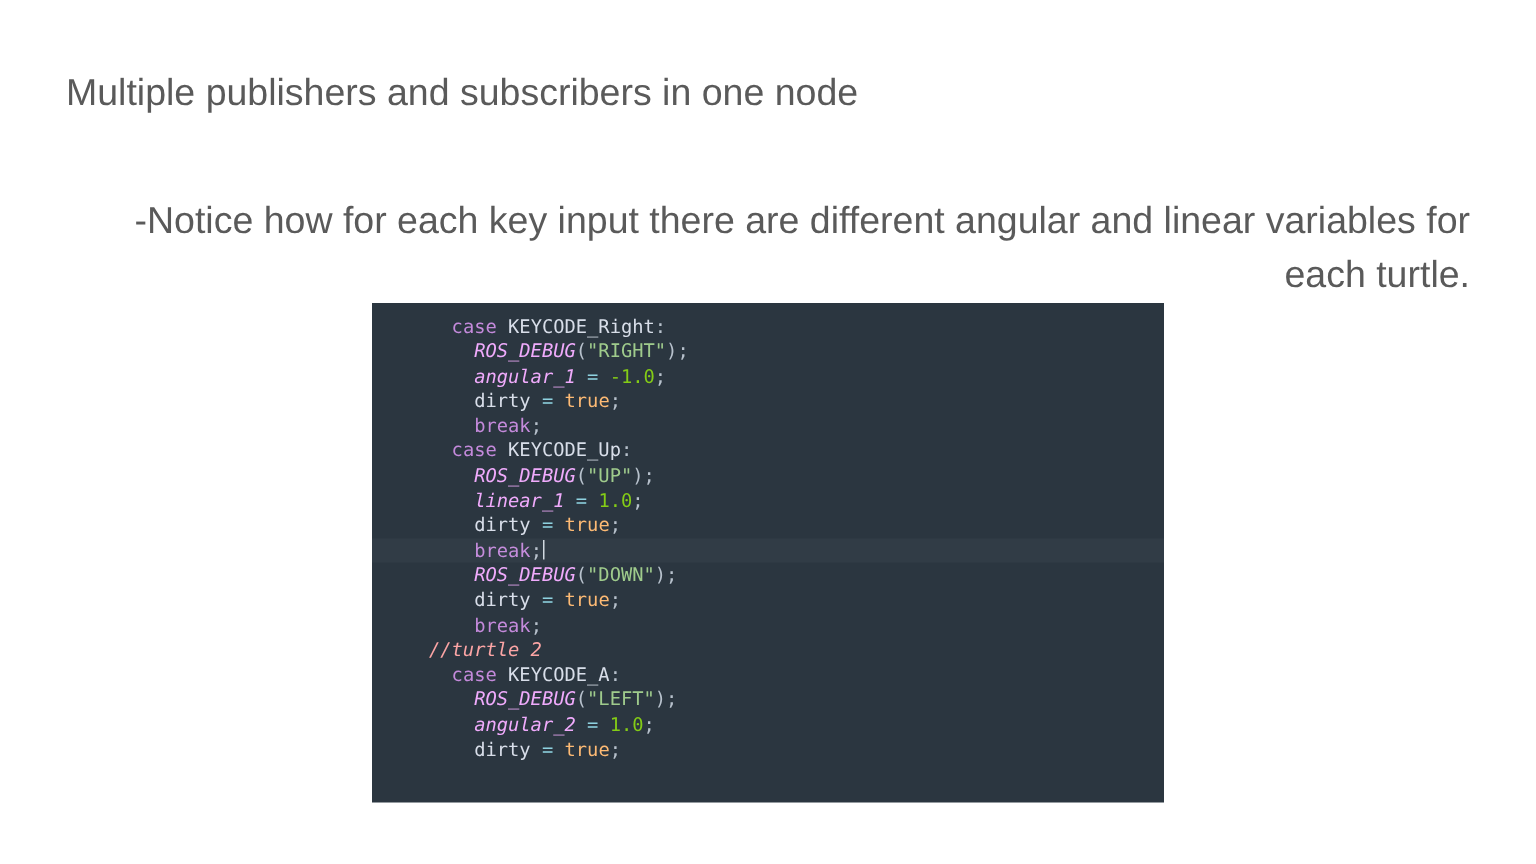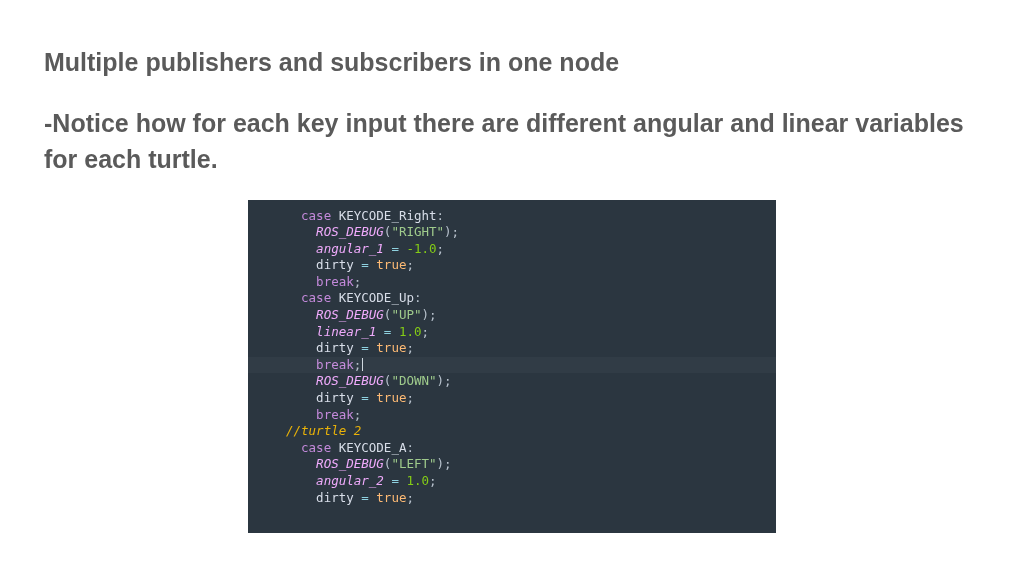--- a/index.html
+++ b/index.html
@@ -11,29 +11,29 @@
     font-family: Arial, Helvetica, sans-serif;
     overflow: hidden;
   }
   .slide {
     padding: 48px 44px 0 44px;
     box-sizing: border-box;
   }
   .title {
     color: #5a5a5a;
     font-size: 25px;
-    font-weight: 700;
-    margin-bottom: 28px;
+    font-weight: 400;
+    margin-bottom: 52px;
   }
   .body-text {
     color: #5a5a5a;
     font-size: 25px;
-    font-weight: 700;
+    font-weight: 400;
     line-height: 1.45;
-    margin-bottom: 22px;
+    text-align: right;
   }
   .code-wrap {
     display: flex;
     justify-content: center;
   }
   .code-block {
     background: #2b3640;
     width: 528px;
     height: 333px;
     padding: 8px 0 0 22px;
@@ -46,21 +46,21 @@
     position: relative;
   }
   .ln { white-space: pre; margin-left: 16px; }
   .kw { color: #c48adb; }     
   .id { color: #d8dee9; }     
   .fn { color: #f0abfc; font-style: italic; }     
   .str{ color: #9fcb8c; }     
   .num{ color: #84cc16; }     
   .op { color: #8fd2e0; }     
   .bool{ color: #fdba74; }    
-  .cmt{ color: #eab308; font-style: italic; }
+  .cmt{ color: #fca5a5; font-style: italic; }
   .pn { color: #b7c1cc; }     
   .cursor-line {
     position: absolute;
     left: 0; right: 0;
     height: 16.6px;
     background: rgba(255,255,255,0.03);
     top: calc(8px + 16.6px * 9);
     pointer-events: none;
   }
   .caret {

